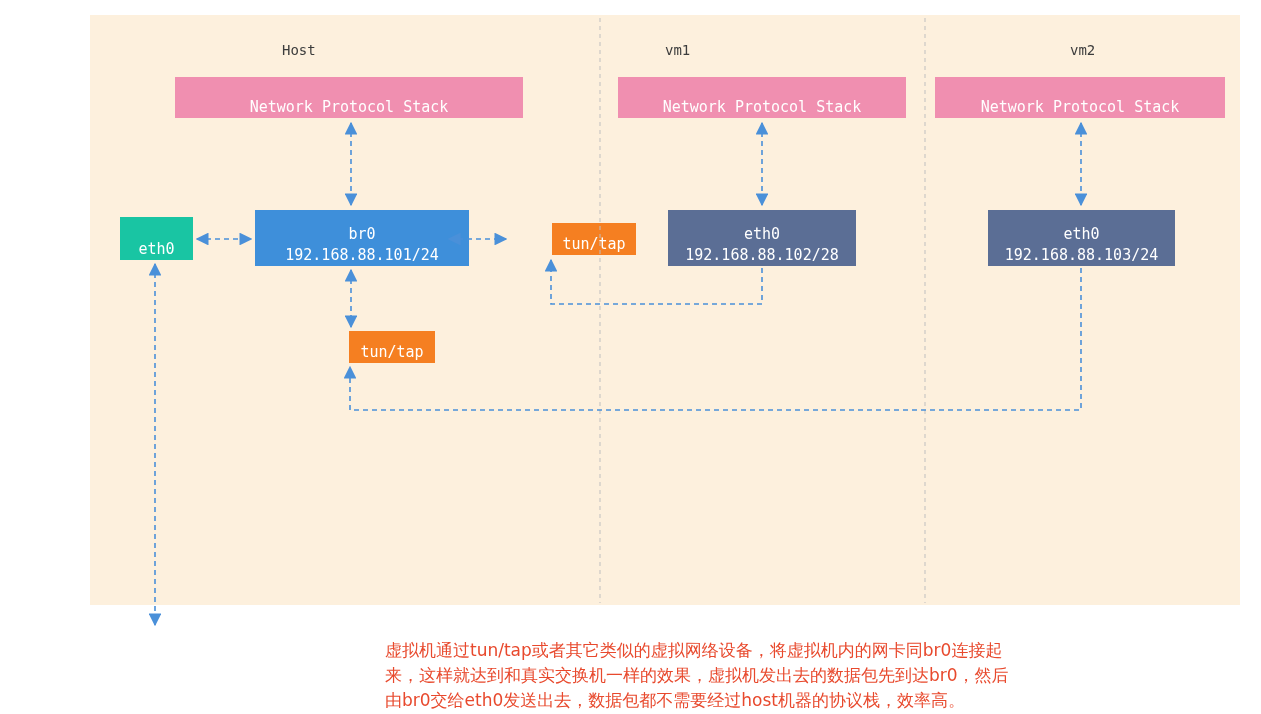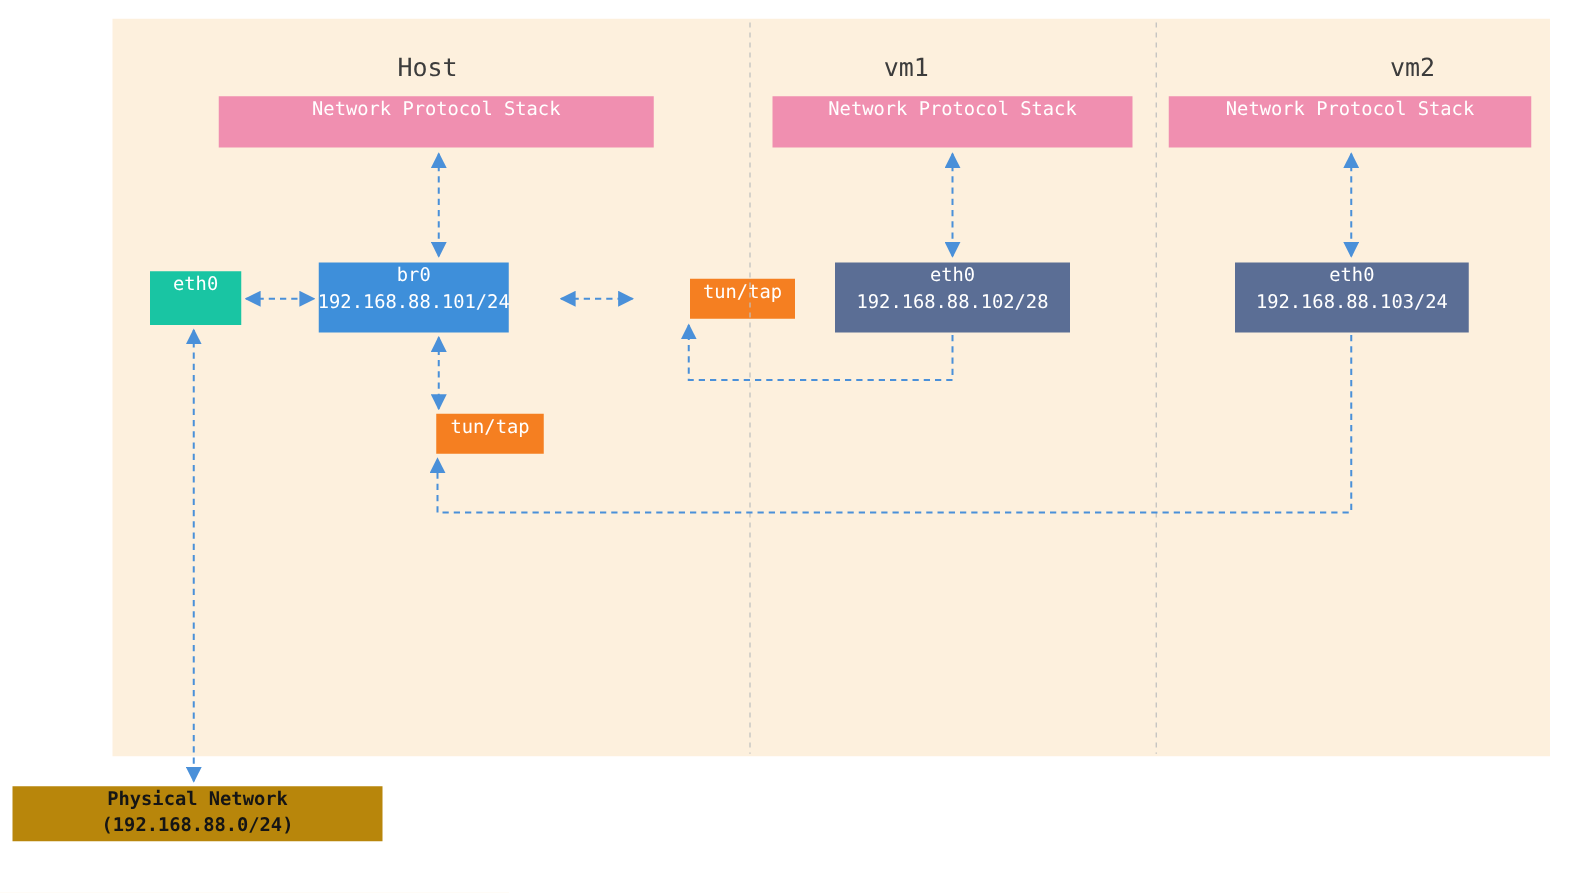--- a/index.html
+++ b/index.html
@@ -6,25 +6,25 @@
   body{background:#ffffff;}
   .stage{
     position:relative;width:1261px;height:714px;background:#ffffff;overflow:hidden;
     font-family:"DejaVu Sans Mono","Liberation Mono",monospace;
   }
   .canvas{
     position:absolute;left:90px;top:15px;width:1150px;height:590px;
     background:var(--canvas-bg,#fdf0dd);
   }
   .sec-title{
-    position:absolute;top:42px;width:120px;text-align:center;
-    font-size:20px;color:var(--title-text,#3c3c3c);
+    position:absolute;top:42px;width:120px;text-align:left;
+    font-size:14px;color:var(--title-text,#3c3c3c);
   }
   .node{
-    position:absolute;display:flex;flex-direction:column;align-items:center;justify-content:flex-start;
+    position:absolute;display:flex;flex-direction:column;align-items:center;justify-content:flex-end;
     color:#ffffff;font-size:15px;text-align:center;line-height:1.4;white-space:nowrap;
   }
   .pink{background:var(--pink,#f08fb0);}
   .green{background:var(--green,#19c5a3);}
   .blue{background:var(--blue,#3e8fda);}
   .orange{background:var(--orange,#f57f21);margin-left:42px;}
   .slate{background:var(--slate,#5b6e95);}
   .gold{background:var(--gold,#b8860b);color:#151515;font-weight:bold;font-size:15px;}
   svg.connectors{position:absolute;left:0;top:0;width:1261px;height:714px;pointer-events:none;}
   .conn{stroke:var(--arrow,#4a90d9);stroke-width:1.6;stroke-dasharray:5 4;fill:none;}
@@ -54,46 +54,43 @@
     <span>Network Protocol Stack</span>
   </div>
   <div class="node pink" style="left:935px;top:77px;width:290px;height:41px;">
     <span>Network Protocol Stack</span>
   </div>
 
   <div class="node green" style="left:120px;top:217px;width:73px;height:43px;">
     <span>eth0</span>
   </div>
 
-  <div class="node blue" style="left:255px;top:210px;width:152px;height:56px;">
+  <div class="node blue" style="left:255px;top:210px;width:214px;height:56px;">
     <span>br0</span>
     <span>192.168.88.101/24</span>
   </div>
 
   <div class="node orange" style="left:510px;top:223px;width:84px;height:32px;">
     <span>tun/tap</span>
   </div>
   <div class="node orange" style="left:307px;top:331px;width:86px;height:32px;">
     <span>tun/tap</span>
   </div>
 
   <div class="node slate" style="left:668px;top:210px;width:188px;height:56px;">
     <span>eth0</span>
     <span>192.168.88.102/28</span>
   </div>
   <div class="node slate" style="left:988px;top:210px;width:187px;height:56px;">
     <span>eth0</span>
     <span>192.168.88.103/24</span>
   </div>
 
-  <div class="node gold" style="left:10px;top:629px;width:296px;height:44px;">
-    <span>Physical Network</span>
-    <span>(192.168.88.0/24)</span>
-  </div>
 
+  <div class="caption">虚拟机通过tun/tap或者其它类似的虚拟网络设备，将虚拟机内的网卡同br0连接起来，这样就达到和真实交换机一样的效果，虚拟机发出去的数据包先到达br0，然后由br0交给eth0发送出去，数据包都不需要经过host机器的协议栈，效率高。</div>
 
   <svg class="connectors" viewBox="0 0 1261 714">
     <defs>
       <marker id="ah" viewBox="0 0 10 10" refX="9" refY="5" markerWidth="8" markerHeight="8" orient="auto">
         <path class="ah-fill" d="M0,0 L10,5 L0,10 z"></path>
       </marker>
       <marker id="ahr" viewBox="0 0 10 10" refX="1" refY="5" markerWidth="8" markerHeight="8" orient="auto">
         <path class="ah-fill" d="M10,0 L0,5 L10,10 z"></path>
       </marker>
     </defs>

